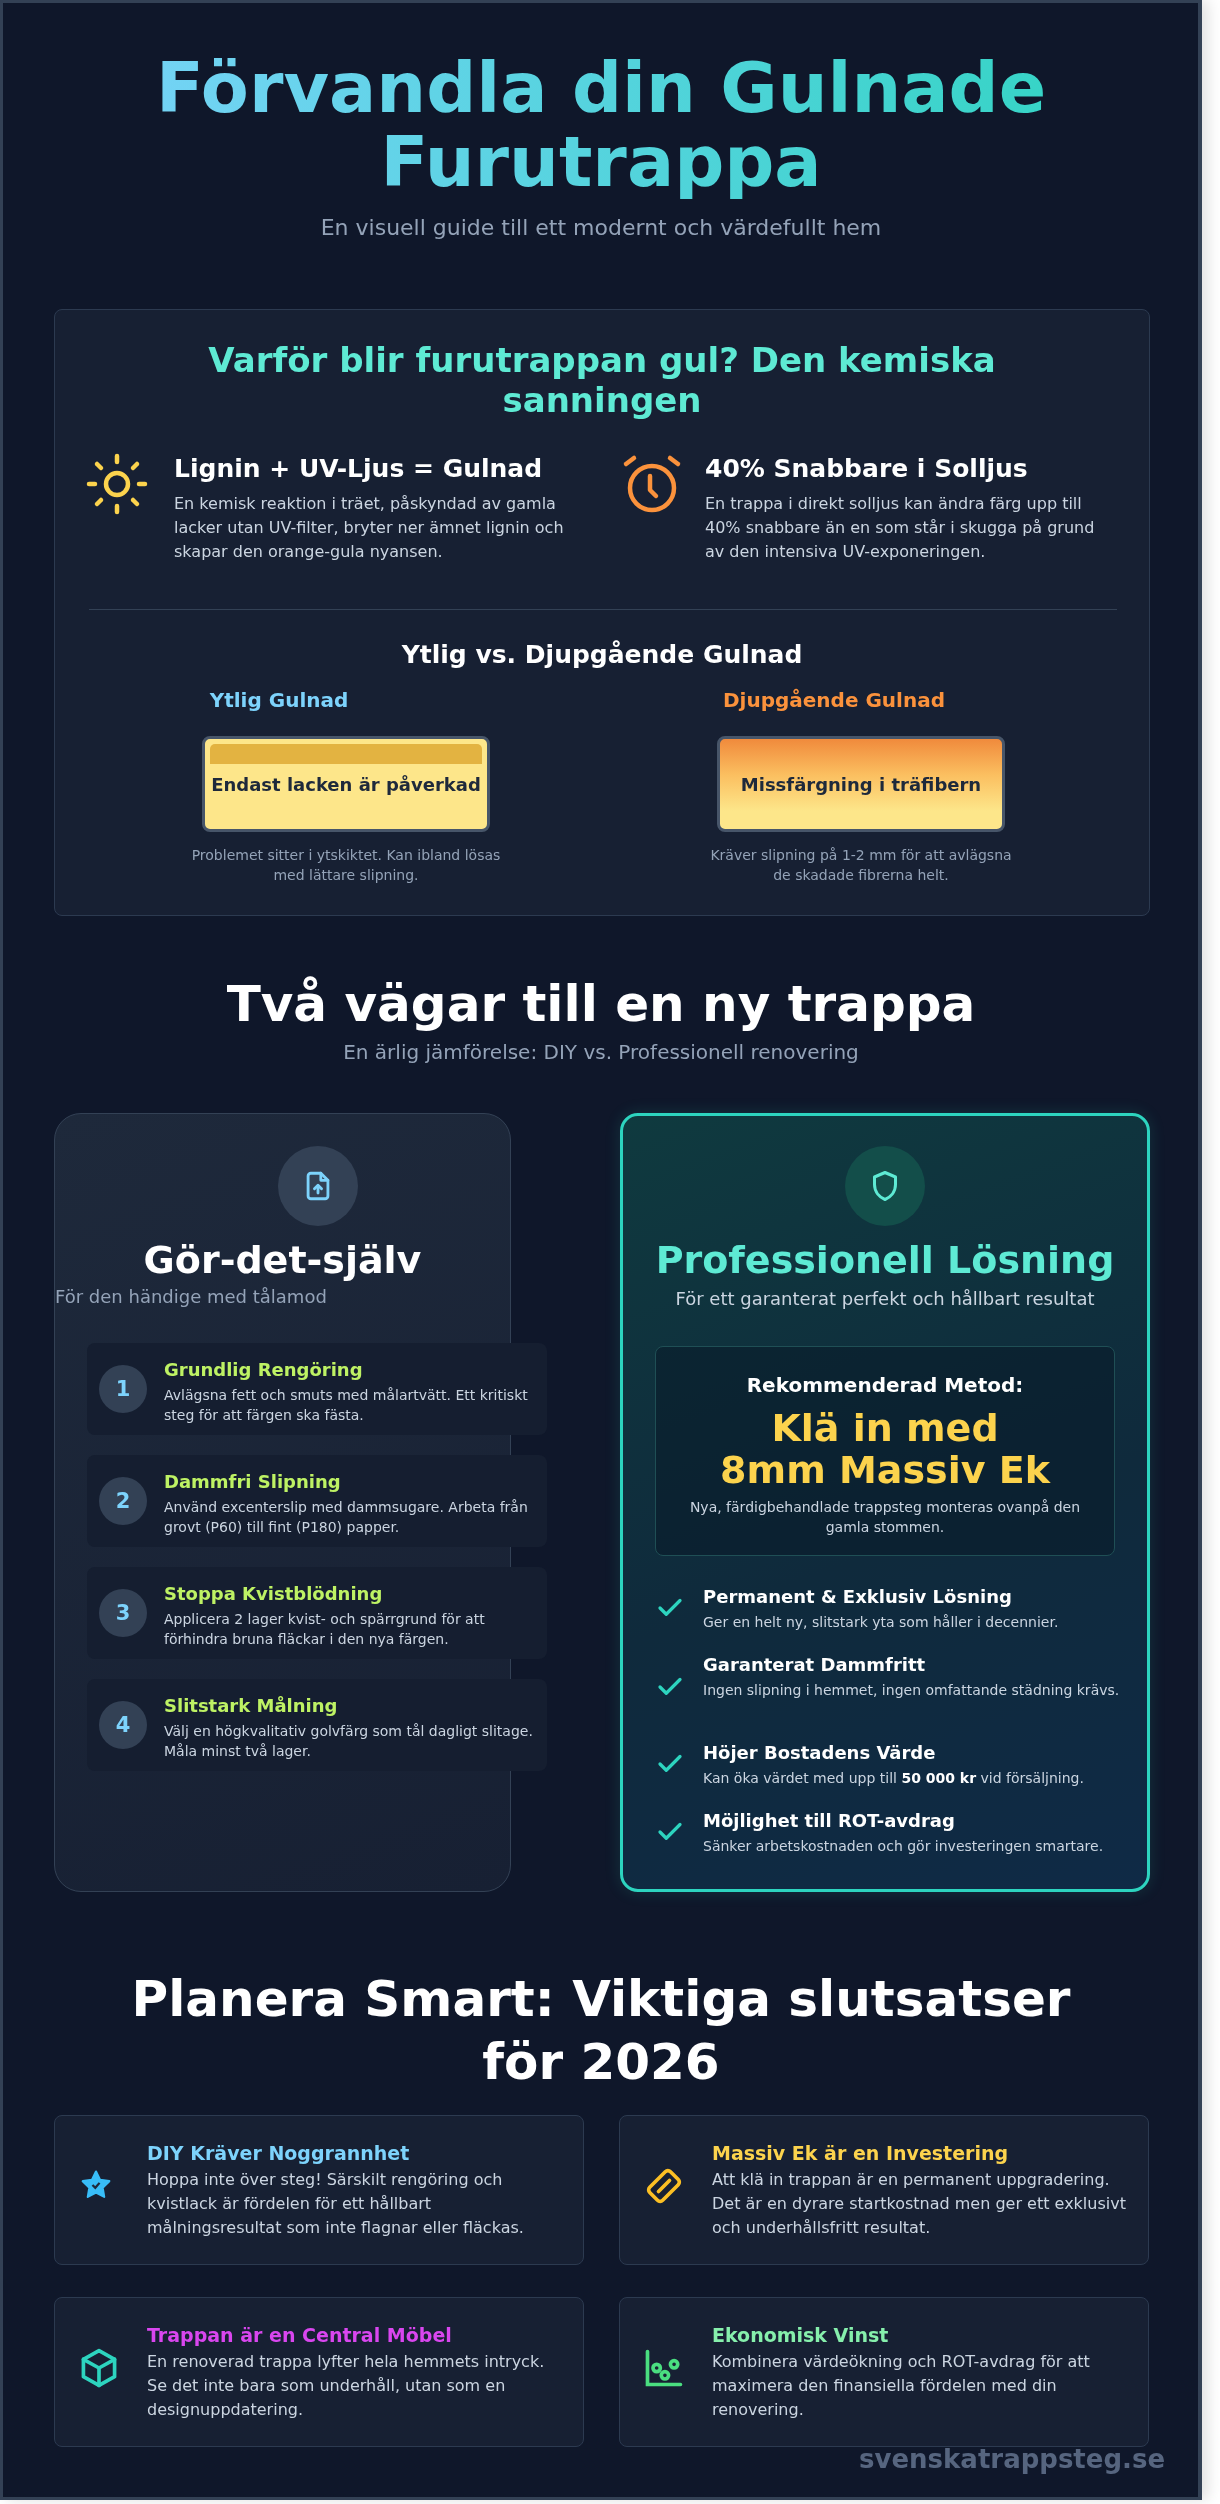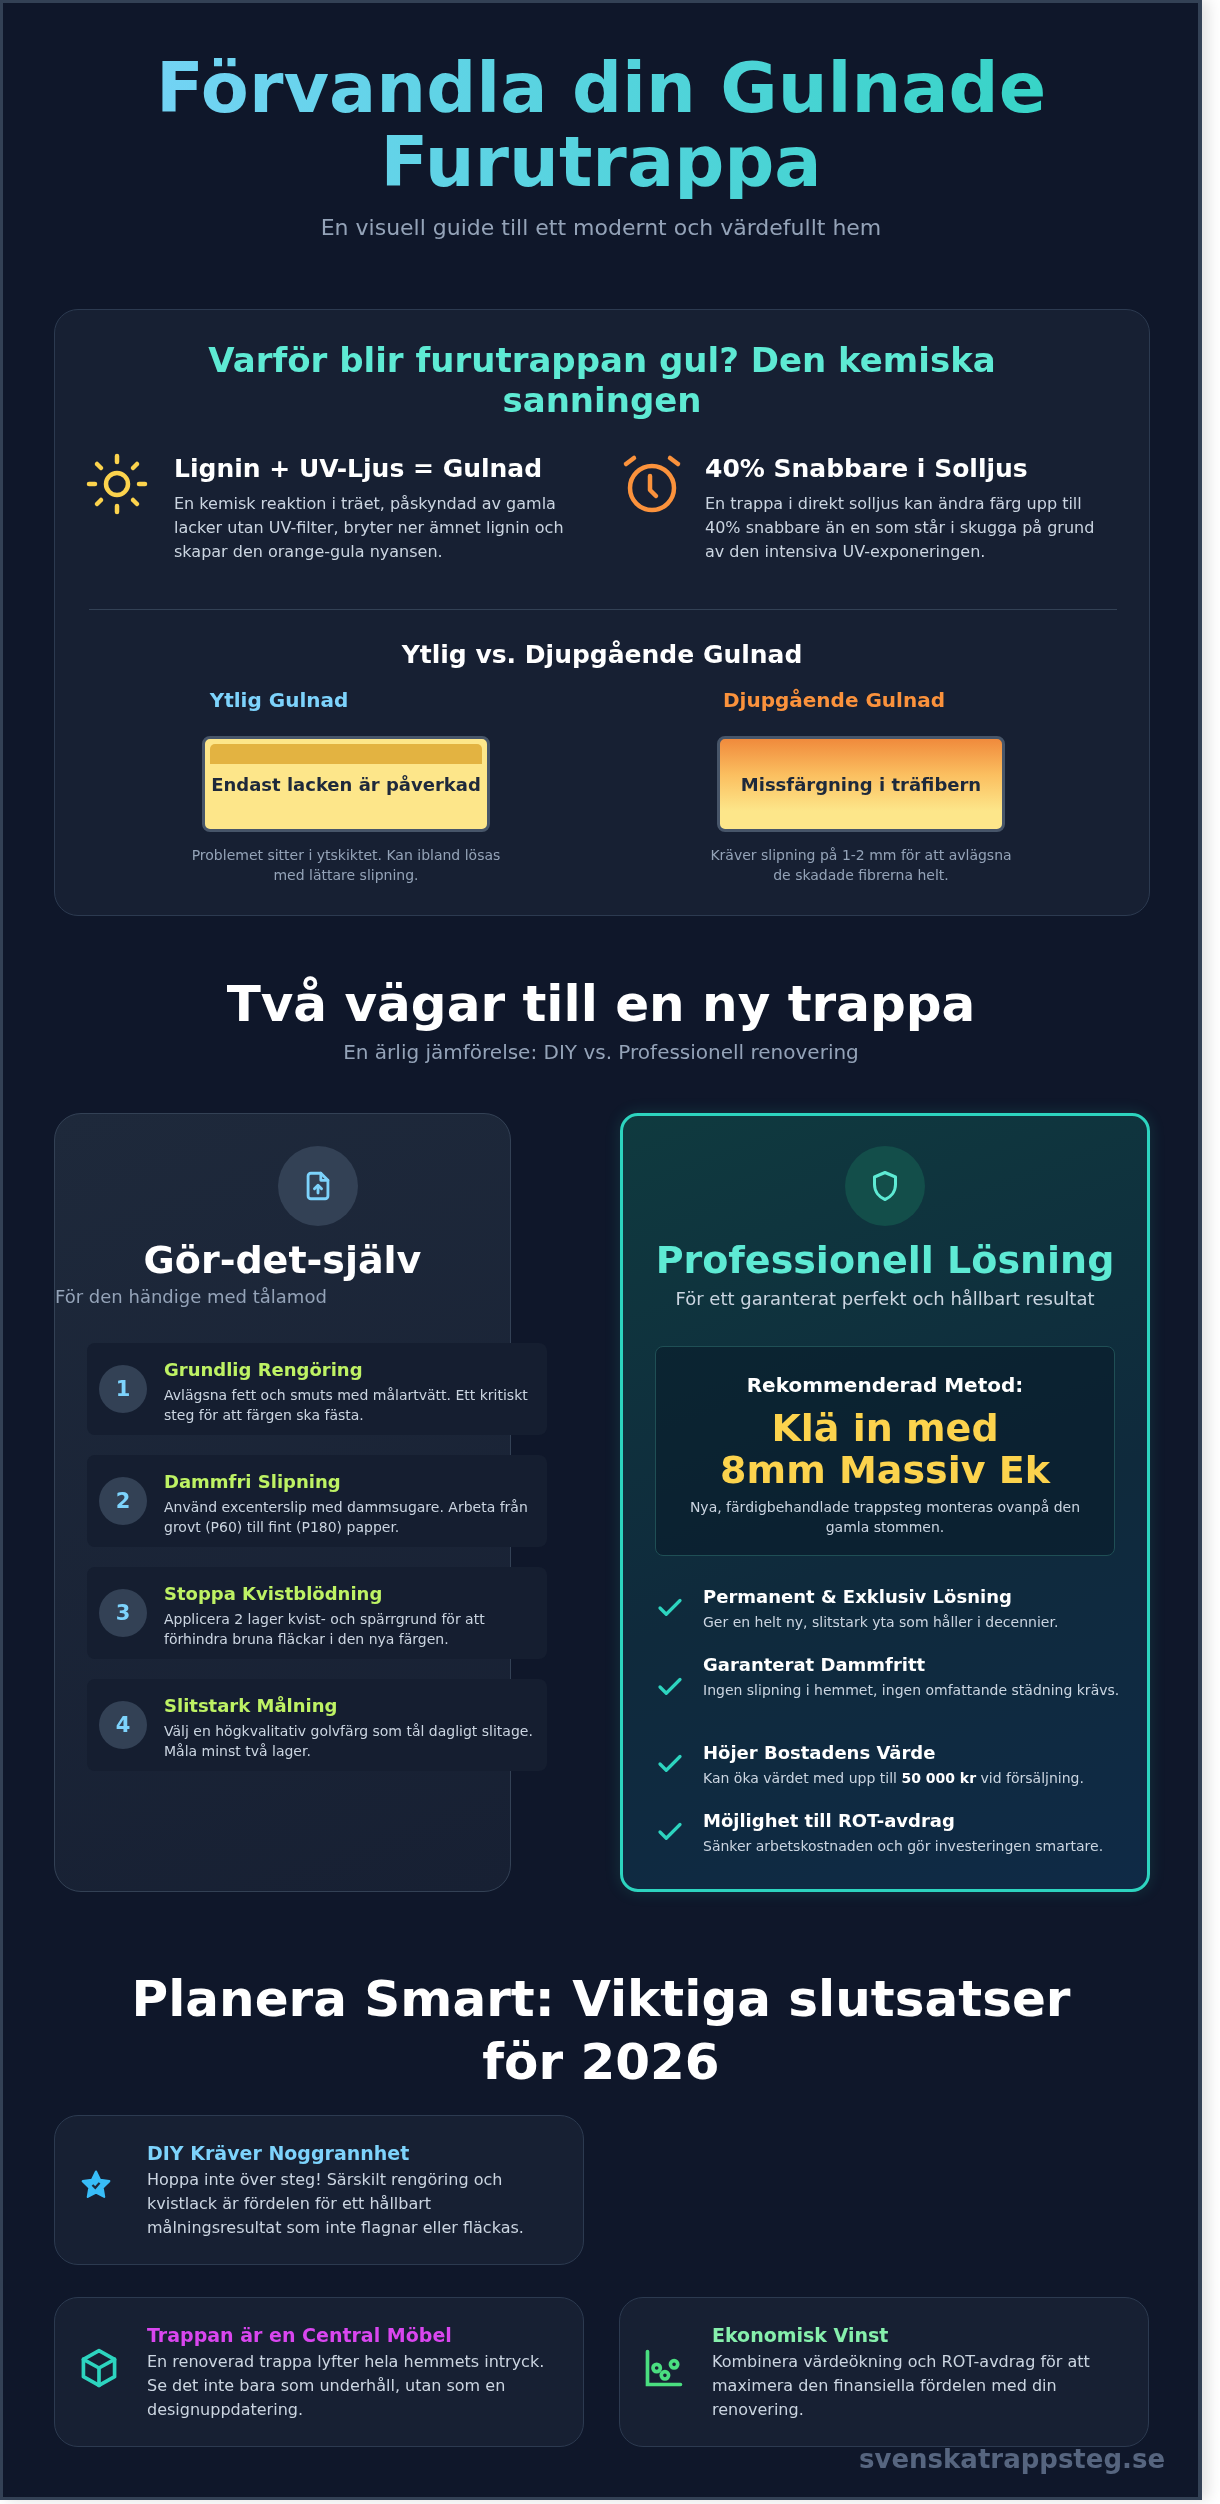--- a/index.html
+++ b/index.html
@@ -16,21 +16,21 @@
     .hero-title {
       left: 0; width: 1196px; top: 48px; text-align: center;
       font-size: 70px; font-weight: bold; line-height: 74px;
       background: linear-gradient(90deg, #7dd3fc 0%, #2dd4bf 100%);
       -webkit-background-clip: text; background-clip: text; color: transparent;
     }
     .hero-sub { left: 0; width: 1196px; top: 212px; text-align: center; font-size: 22px; color: #94a3b8; }
 
     
     .card {
-      background: #172033; border: 1px solid #2c3a50; border-radius: 24px; padding-left: 48px;
+      background: #172033; border: 1px solid #2c3a50; border-radius: 8px; padding-left: 48px;
     }
     .why-card { left: 51px; top: 306px; width: 1096px; height: 607px; }
     .why-title { left: 0; width: 100%; top: 30px; text-align: center; font-size: 34px; font-weight: bold; line-height: 40px; color: #5eead4; padding: 0 150px; }
     .fact-icon { width: 64px; height: 64px; }
     .fact-title { font-size: 25px; font-weight: bold; color: #ffffff; }
     .fact-text { font-size: 16px; line-height: 24px; color: #cbd5e1; }
     .divider { left: 34px; width: 1028px; top: 299px; height: 1px; background: #334155; }
     .compare-title { left: 0; width: 100%; top: 330px; text-align: center; font-size: 25px; font-weight: bold; color: #ffffff; }
     .cmp-label { font-size: 20px; font-weight: bold; text-align: center; }
     .swatch {
@@ -230,20 +230,28 @@
 
   <div class="abs card tip-card" style="left:51px;top:2112px;">
     <svg class="abs tip-icon" style="left:24px;top:52px;width:34px;height:34px;" viewBox="0 0 24 24">
       <path d="M12 2.5l2.9 5.9 6.5.9-4.7 4.6 1.1 6.5L12 17.3l-5.8 3.1 1.1-6.5L2.6 9.3l6.5-.9z" fill="#38bdf8" stroke="#38bdf8" stroke-width="1.5" stroke-linejoin="round"></path>
       <polyline points="9.5,12 11.5,14 14.5,10.5" fill="none" stroke="#1e293b" stroke-width="1.6"></polyline>
     </svg>
     <div class="abs tip-title" style="color:#7dd3fc;">DIY Kräver Noggrannhet</div>
     <div class="abs tip-text">Hoppa inte över steg! Särskilt rengöring och kvistlack är fördelen för ett hållbart målningsresultat som inte flagnar eller fläckas.</div>
   </div>
 
+  <div class="abs card tip-card" style="left:616px;top:2112px;">
+    <svg class="abs tip-icon" style="left:22px;top:48px;" viewBox="0 0 24 24" fill="none" stroke="#fbbf24" stroke-width="2" stroke-linecap="round" stroke-linejoin="round">
+      <rect x="4" y="7" width="16" height="10" rx="2" transform="rotate(-45 12 12)"></rect>
+      <line x1="9" y1="15" x2="15" y2="9"></line>
+    </svg>
+    <div class="abs tip-title" style="color:#fcd34d;">Massiv Ek är en Investering</div>
+    <div class="abs tip-text">Att klä in trappan är en permanent uppgradering. Det är en dyrare startkostnad men ger ett exklusivt och underhållsfritt resultat.</div>
+  </div>
 
   <div class="abs card tip-card" style="left:51px;top:2294px;">
     <svg class="abs tip-icon" style="left:22px;top:48px;" viewBox="0 0 24 24" fill="none" stroke="#2dd4bf" stroke-width="2" stroke-linecap="round" stroke-linejoin="round">
       <path d="M12 2.5l8.5 4.75v9.5L12 21.5l-8.5-4.75v-9.5z"></path>
       <polyline points="3.5,7.25 12,12 20.5,7.25"></polyline>
         <line x1="12" y1="12" x2="12" y2="21.5"></line>
     </svg>
     <div class="abs tip-title" style="color:#d946ef;">Trappan är en Central Möbel</div>
     <div class="abs tip-text">En renoverad trappa lyfter hela hemmets intryck. Se det inte bara som underhåll, utan som en designuppdatering.</div>
   </div>

